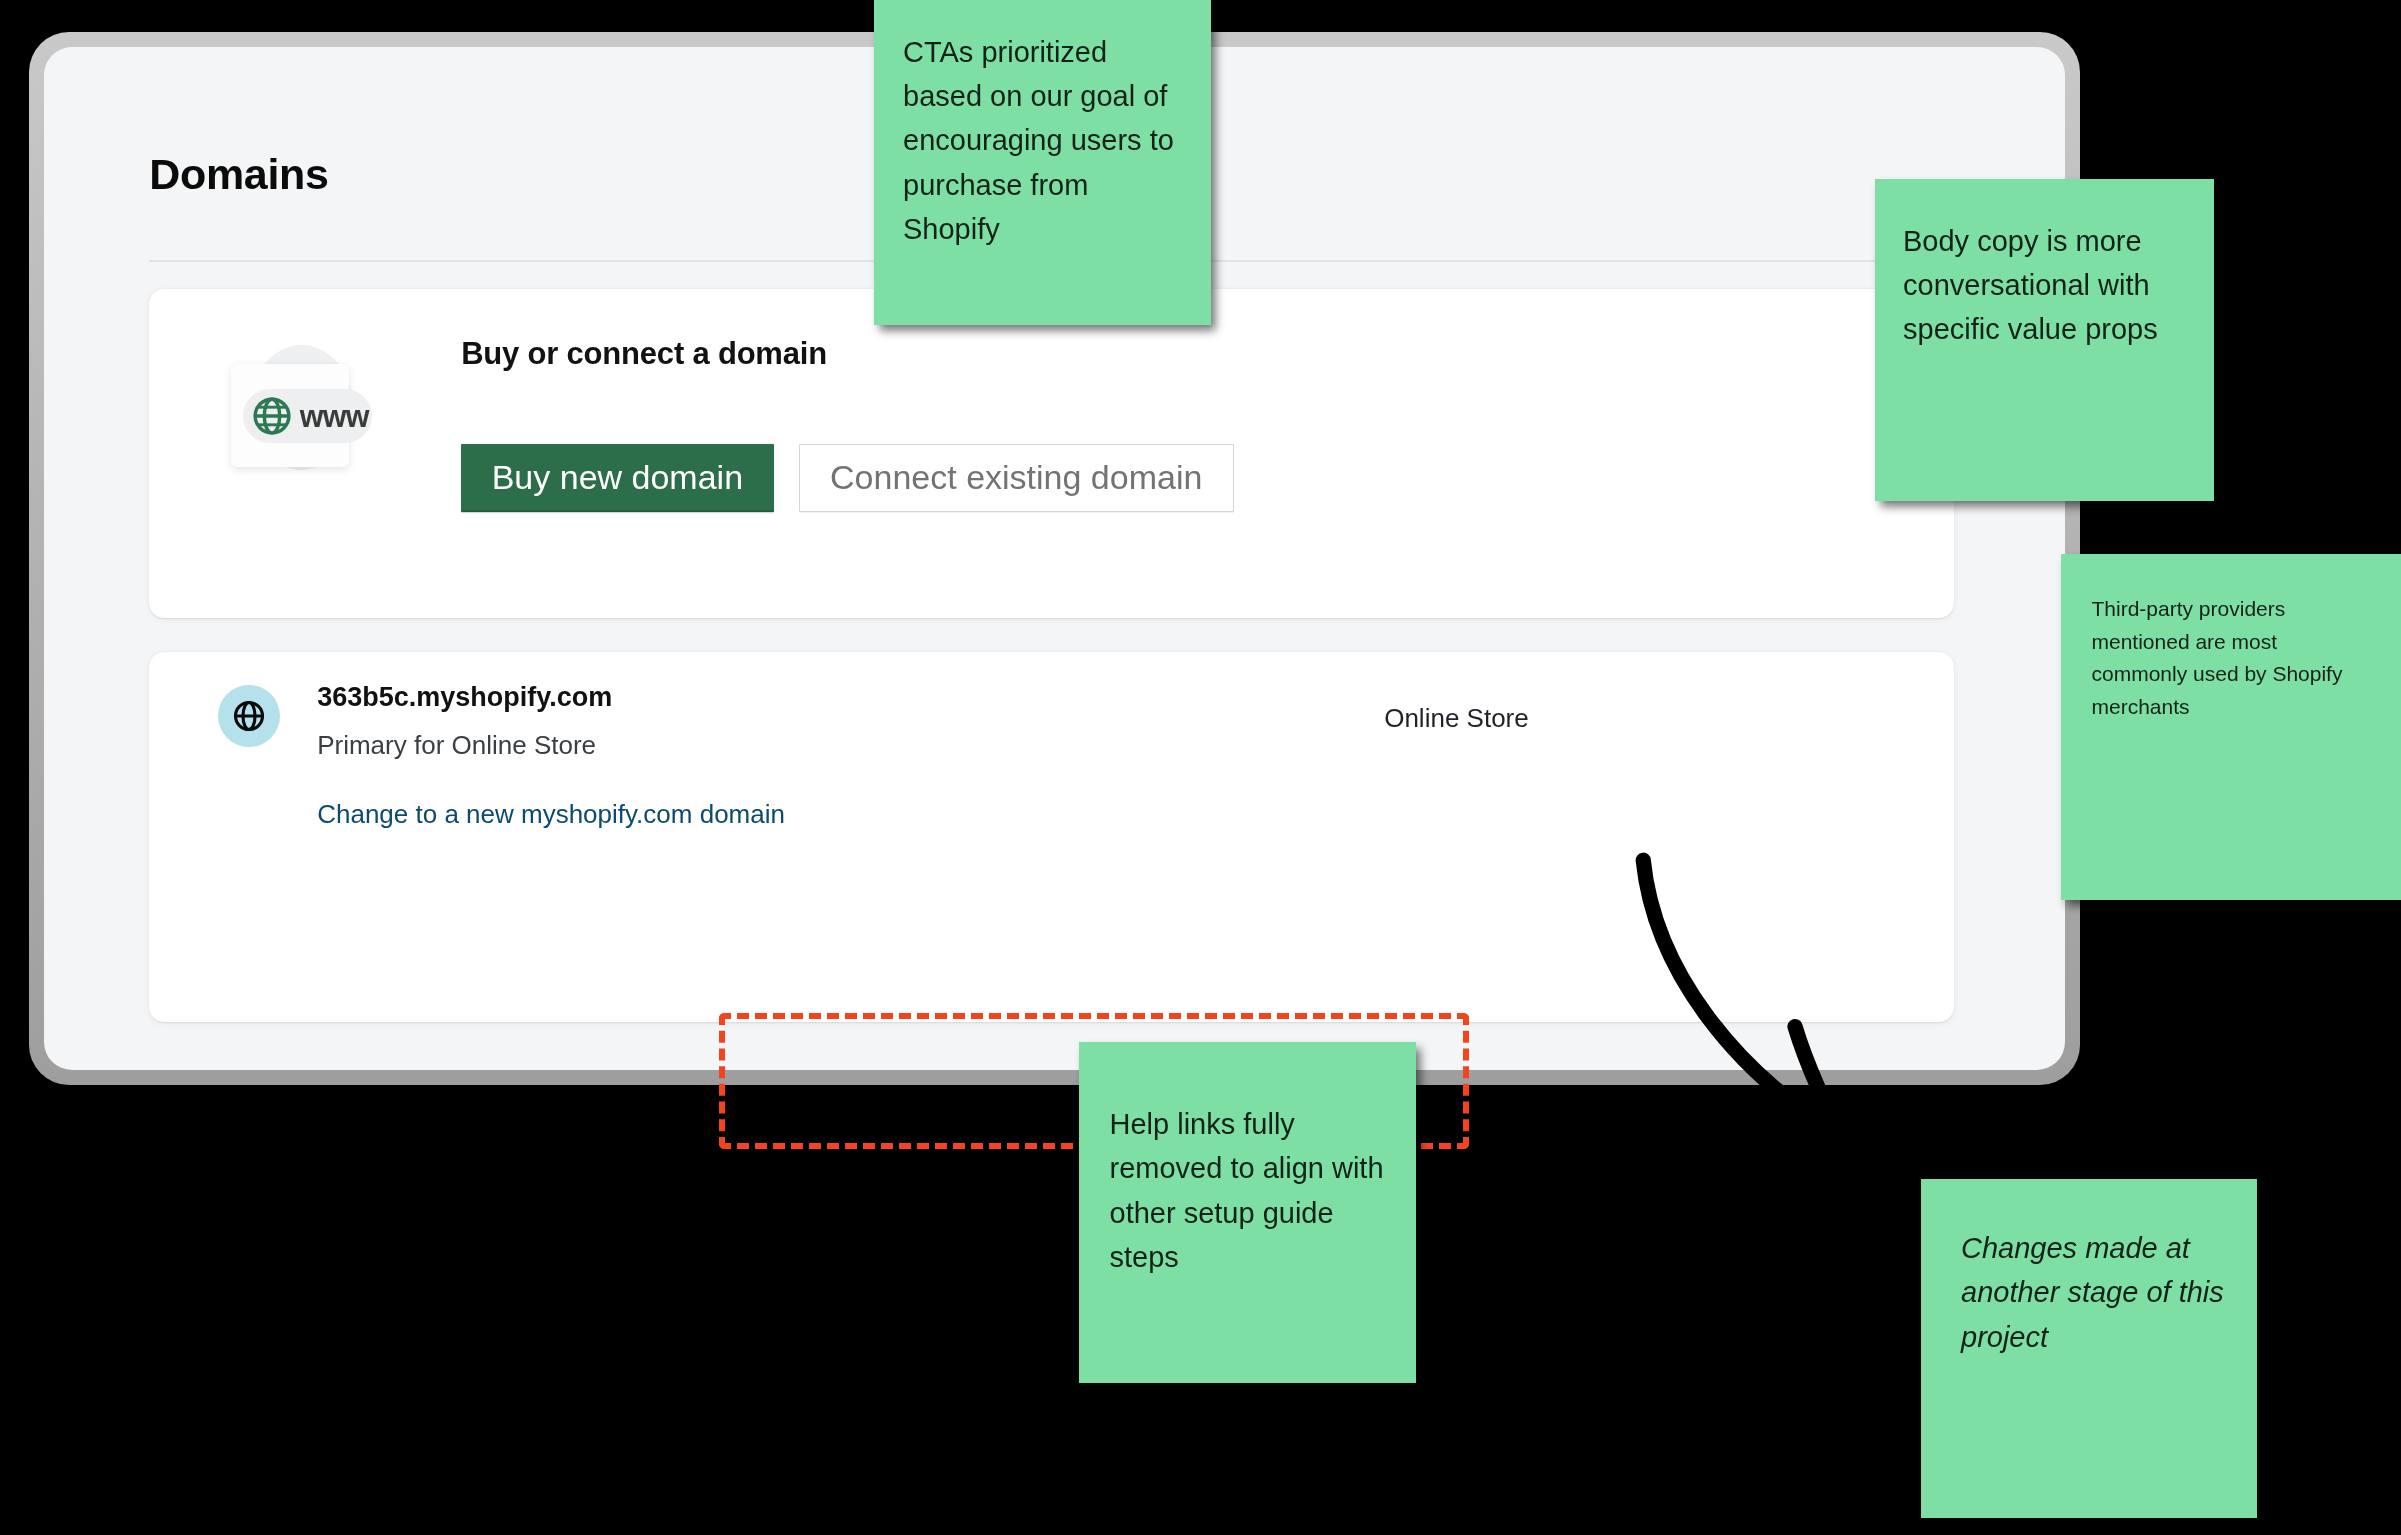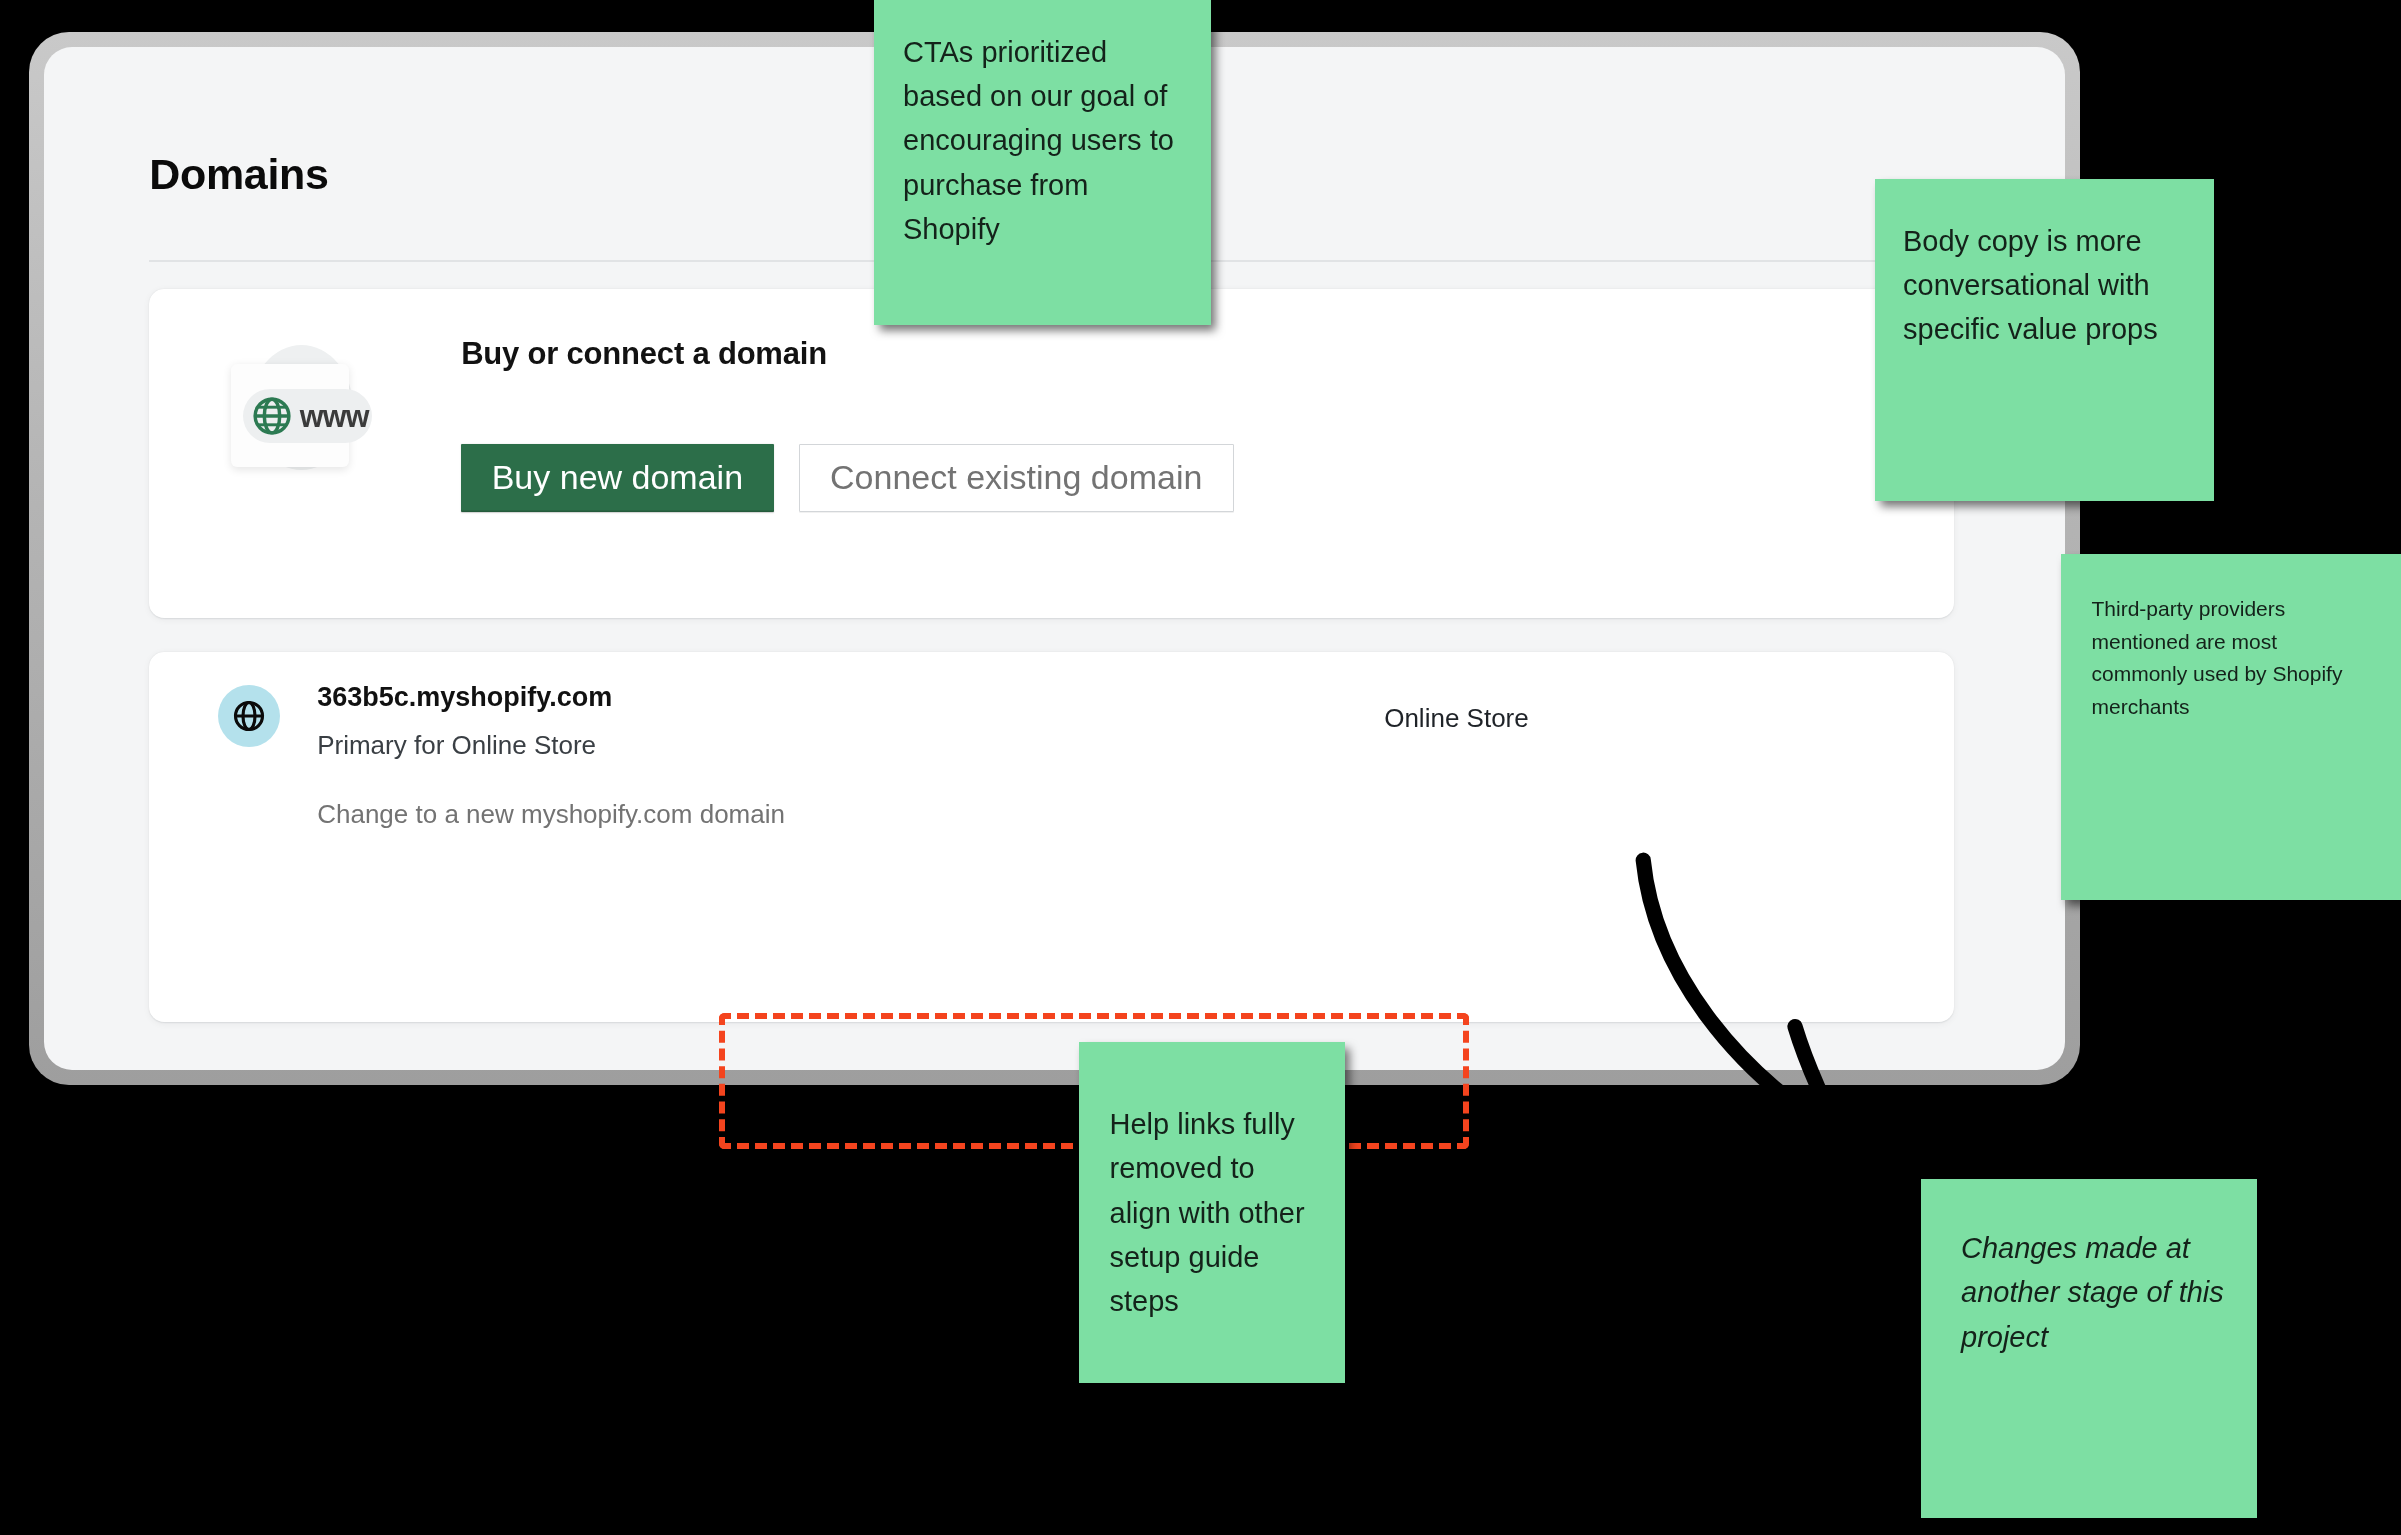--- a/index.html
+++ b/index.html
@@ -214,21 +214,21 @@
     left: 168px;
     top: 78px;
     font-size: 26px;
     color: #3a3f44;
   }
   .row-link {
     position: absolute;
     left: 168px;
     top: 147px;
     font-size: 26px;
-    color: #737373;
+    color: #0c4a6e;
     cursor: pointer;
   }
   .row-target {
     position: absolute;
     left: 1235px;
     top: 51px;
     font-size: 26px;
     color: #1f2328;
   }
 
@@ -283,21 +283,21 @@
 
   .note-third {
     left: 2061px; top: 554px;
     width: 341px; height: 346px;
     padding: 39px 25px 0 30.5px;
   }
   .note-third .note-text { font-size: 21px; line-height: 1.55; }
 
   .note-help {
     left: 1079px; top: 1042px;
-    width: 266px; height: 341px;
+    width: 337px; height: 341px;
     padding: 60px 28px 0 30.5px;
   }
   .note-help .note-text { font-size: 29px; line-height: 1.53; }
 
   .note-changes {
     left: 1921px; top: 1179px;
     width: 336px; height: 339px;
     padding: 47px 25px 0 40px;
   }
   .note-changes .note-text { font-size: 29px; line-height: 1.53; font-style: italic; }

